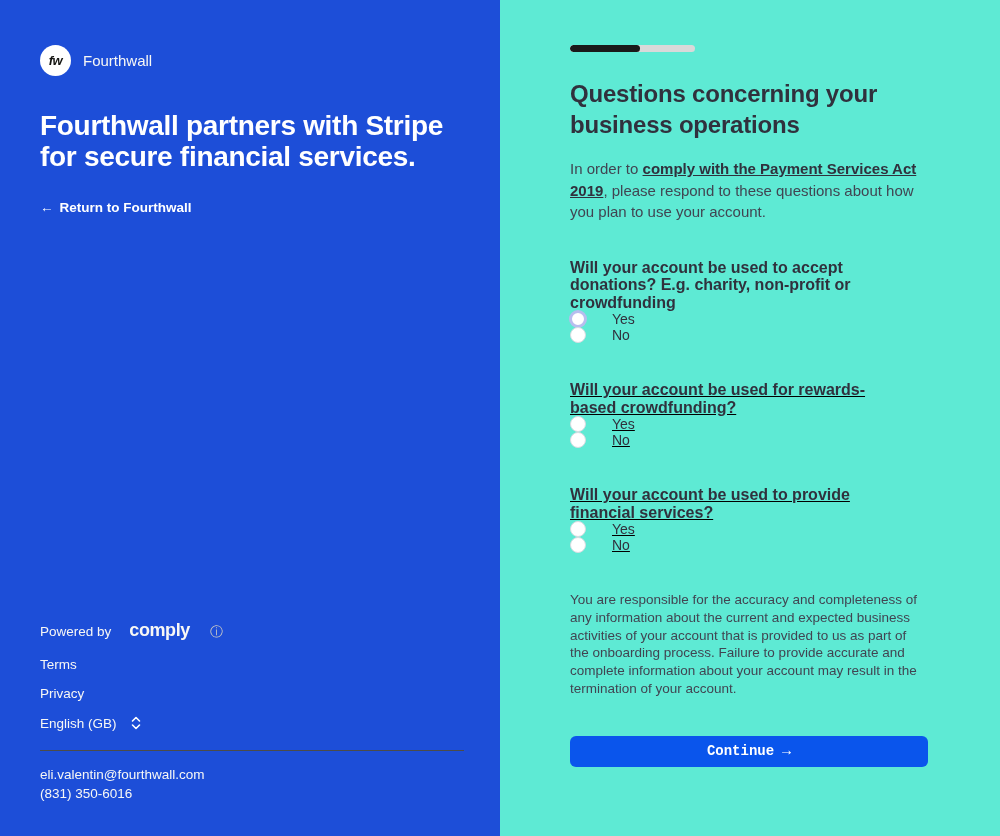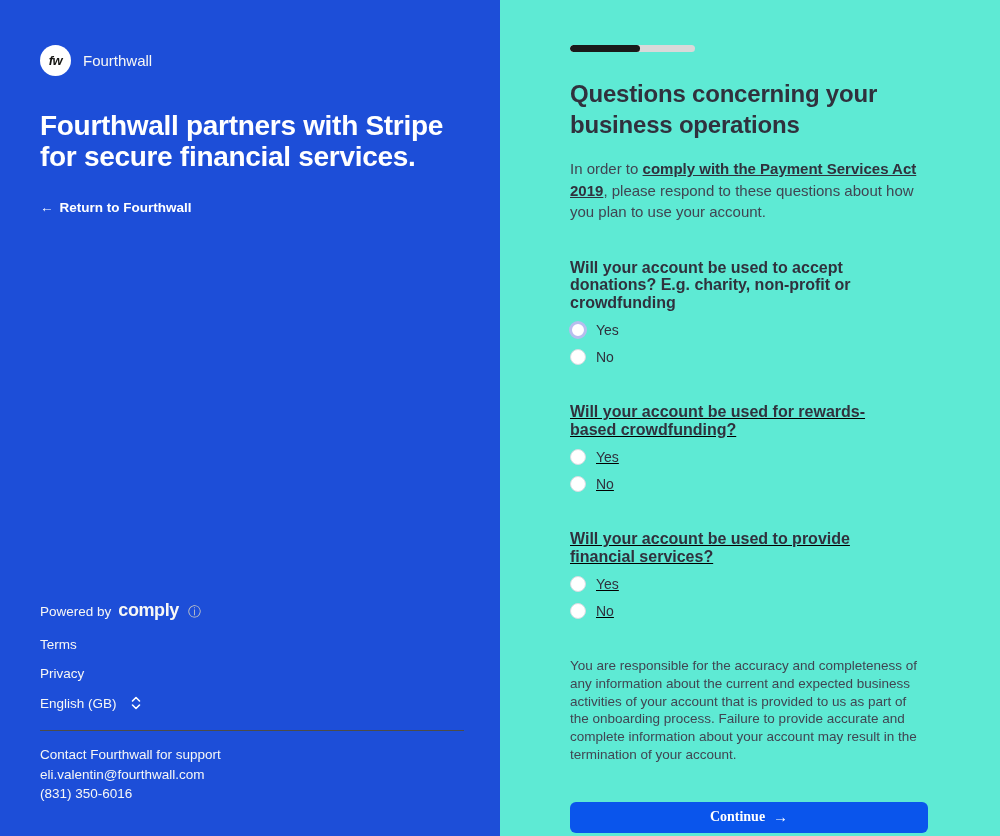--- a/index.html
+++ b/index.html
@@ -40,21 +40,21 @@
   .return-link {
     margin-top:28px;
     font-size:13.5px; font-weight:600;
     color:#ffffff; text-decoration:none;
     display:inline-flex; align-items:center; gap:6px;
     cursor:pointer; width:fit-content;
   }
   .left-spacer { flex:1; }
 
   .left-footer { font-size:13.5px; }
-  .powered-row { display:flex; align-items:center; gap:7px; margin-bottom:15px; }
+  .powered-row { display:flex; align-items:center; gap:18px; margin-bottom:15px; }
   .powered-label { font-size:13.5px; font-weight:400; }
   .stripe-wordmark {
     font-size:18px; font-weight:700; letter-spacing:-0.4px;
     position:relative; top:-1px;
   }
   .info-icon {
     font-size:13px; color:#c9c9c5; cursor:pointer; line-height:1;
     margin-left:2px;
   }
   .footer-link {
@@ -101,22 +101,22 @@
     text-decoration:underline; cursor:pointer;
   }
 
   .question { margin-top:36px; }
   .question + .question { margin-top:38px;text-decoration:underline; }
   .question-label {
     font-size:16px; line-height:17.5px; font-weight:600;
     color:#30313d; max-width:330px;
   }
   .radio-row {
-    display:flex; gap:10px;
-    margin-top:11px; cursor:pointer; width:fit-content;
+    display:flex; gap:26px;
+    cursor:pointer; width:fit-content;
   }
   .radio-row:first-of-type { margin-top:13px; }
   .radio-circle {
     width:16px; height:16px; border-radius:50%;
     background:#ffffff; border:1px solid #d8dce1;
     flex-shrink:0;
   }
   .radio-circle.focused {
     border:3px solid #b7bdee;
     width:18px; height:18px; margin:-1px;
@@ -127,21 +127,21 @@
     margin-top:38px;
     font-size:13.5px; line-height:17.8px;
     color:#414552;
   }
 
   .continue-btn {
     margin-top:38px;
     width:100%; height:31px;
     background:#0a55ec; color:#ffffff;
     border:none; border-radius:6px;
-    font-family:Liberation Serif, serif;
+    font-family:Liberation Mono, monospace;
     font-size:14px; font-weight:700;
     display:flex; align-items:center; justify-content:center; gap:8px;
     cursor:pointer;
     text-align:right;
   }
   .continue-arrow { font-size:15px; font-weight:400; position:relative; top:0.5px; }
 </style>
 </head>
 <body>
 
@@ -177,21 +177,20 @@
       <span>English (GB)</span>
       <svg class="chevron-updown" width="10" height="14" viewBox="0 0 10 14">
         <path d="M1.5 5 L5 1.5 L8.5 5" fill="none" stroke="#ffffff" stroke-width="1.6" stroke-linecap="round" stroke-linejoin="round"></path>
         <path d="M1.5 9 L5 12.5 L8.5 9" fill="none" stroke="#ffffff" stroke-width="1.6" stroke-linecap="round" stroke-linejoin="round"></path>
       </svg>
     </div>
 
     <hr class="divider">
 
     <div class="contact-block">
-      <div>Contact Fourthwall for support</div>
       <div>eli.valentin@fourthwall.com</div>
       <div>(831) 350-6016</div>
     </div>
   </div>
 </div>
 
 <div class="right-panel">
 
   <div class="progress-track">
     <div class="progress-fill" style="width: 56%;"></div>

